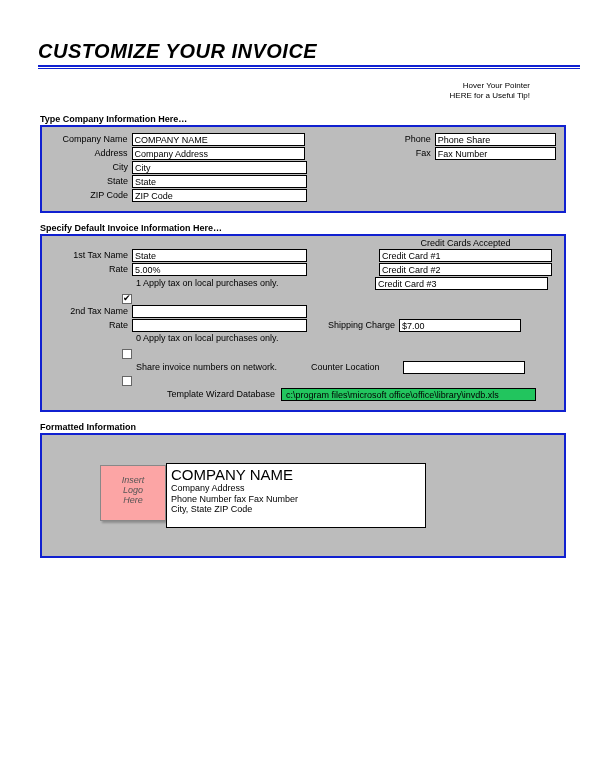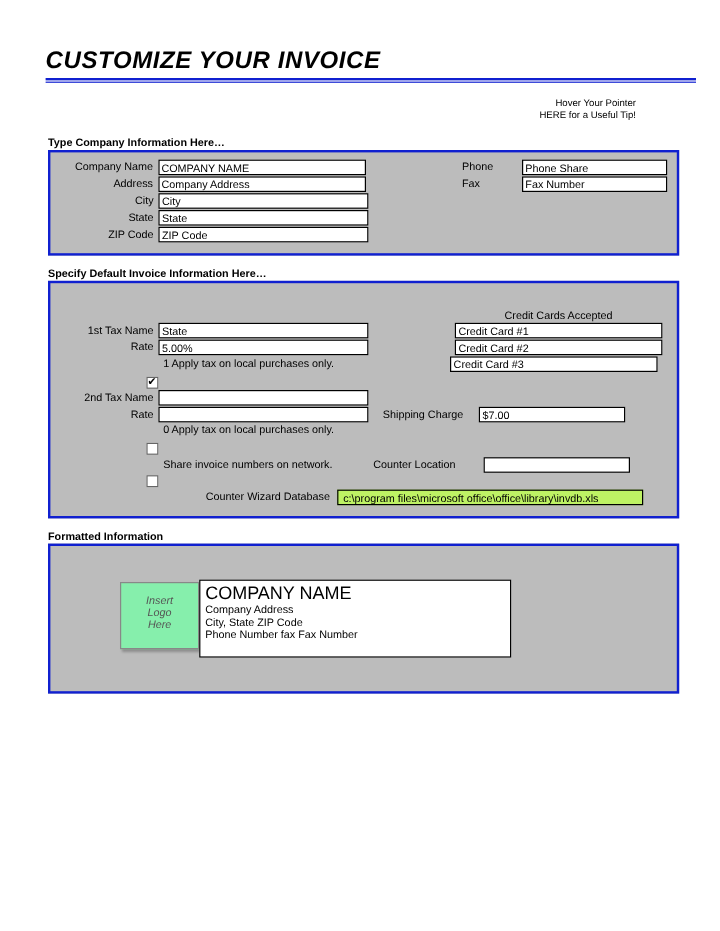--- a/index.html
+++ b/index.html
@@ -47,21 +47,22 @@
   }
   .row { display: flex; align-items: center; margin-bottom: 1px; }
   .lbl {
     width: 82px;
     text-align: right;
     padding-right: 4px;
     font-size: 9px;
   }
   .lbl-r {
     width: 50px;
-    padding-right: 16px;
+    text-align: right;
+    padding-right: 4px;
     font-size: 9px;
   }
   .fld {
     background: #fff;
     border: 1px solid #000;
     height: 13px;
     font-size: 9px;
     padding: 0 2px;
     line-height: 12px;
     overflow: hidden;
@@ -87,40 +88,40 @@
     margin-left: 72px;
     position: relative;
   }
   .chk.checked::after {
     content: "✔";
     position: absolute;
     font-size: 9px;
     left: 0; top: -2px;
   }
   .db-path {
-    background: #bef264;
+    background: #22c55e;
     border: 1px solid #000;
     font-size: 9px;
     padding: 0 4px;
     height: 13px;
     line-height: 12px;
     width: 255px;
   }
   .formatted-panel {
     border: 2px solid #1020d0;
     background: #bcbcbc;
     margin: 0 24px 10px 30px;
     height: 125px;
     position: relative;
   }
   .logo-slot {
     position: absolute;
     left: 58px; top: 30px;
     width: 66px; height: 56px;
-    background: #86efac;
+    background: #fca5a5;
     border: 1px solid #888;
     box-shadow: 2px 2px 2px rgba(0,0,0,0.25);
     text-align: center;
     font-style: italic;
     font-size: 9px;
     color: #555;
     padding-top: 10px;
     line-height: 1.1;
   }
   .info-card {
@@ -172,21 +173,21 @@
     <div class="lbl">State</div>
     <div class="fld fld-w1">State</div>
   </div>
   <div class="row">
     <div class="lbl">ZIP Code</div>
     <div class="fld fld-w1">ZIP Code</div>
   </div>
 </div>
 
 <div class="section-label">Specify Default Invoice Information Here…</div>
-<div class="panel" style="padding-top:20px;">
+<div class="panel" style="padding-top:0;">
   <div class="row" style="margin-top:2px;">
     <div style="width:266px;"></div>
     <div style="width:72px;"></div>
     <div class="cc-head">Credit Cards Accepted</div>
   </div>
   <div class="row">
     <div class="lbl">1st Tax Name</div>
     <div class="fld fld-w3">State</div>
     <div style="width:72px;"></div>
     <div class="fld fld-cc">Credit Card #1</div>
@@ -206,49 +207,49 @@
     <span class="chk checked"></span>
   </div>
   <div class="row">
     <div class="lbl">2nd Tax Name</div>
     <div class="fld fld-w3"></div>
   </div>
   <div class="row">
     <div class="lbl">Rate</div>
     <div class="fld fld-w3"></div>
     <div style="width:12px;"></div>
-    <div style="width:80px;text-align:left;padding-right:4px;">Shipping Charge</div>
+    <div style="width:80px;text-align:right;padding-right:4px;">Shipping Charge</div>
     <div class="fld fld-w4">$7.00</div>
   </div>
   <div class="row">
     <div class="sub-note">0 Apply tax on local purchases only.</div>
   </div>
   <div class="row" style="margin-top:6px;">
     <span class="chk"></span>
   </div>
   <div class="row" style="margin-top:2px;">
     <div style="width:86px;"></div>
     <div style="width:175px;">Share invoice numbers on network.</div>
     <div style="width:92px;text-align:left;padding-right:4px;">Counter Location</div>
     <div class="fld" style="width:122px;"></div>
   </div>
   <div class="row" style="margin-top:2px;">
     <span class="chk"></span>
   </div>
   <div class="row" style="margin-top:2px;">
     <div style="width:86px;"></div>
-    <div style="width:145px;text-align:right;padding-right:6px;">Counter Wizard Database</div>
+    <div style="width:145px;text-align:right;padding-right:6px;">Template Wizard Database</div>
     <div class="db-path">c:\program files\microsoft office\office\library\invdb.xls</div>
   </div>
 </div>
 
 <div class="section-label">Formatted Information</div>
 <div class="formatted-panel">
   <div class="logo-slot">
     <span>Insert<br>Logo<br>Here</span>
   </div>
   <div class="info-card">
     <div class="big">COMPANY NAME</div>
     <div class="line">Company Address</div>
+    <div class="line">Phone Number fax Fax Number</div>
     <div class="line">City, State  ZIP Code</div>
-    <div class="line">Phone Number fax Fax Number</div>
   </div>
 </div>
 
 </body></html>

